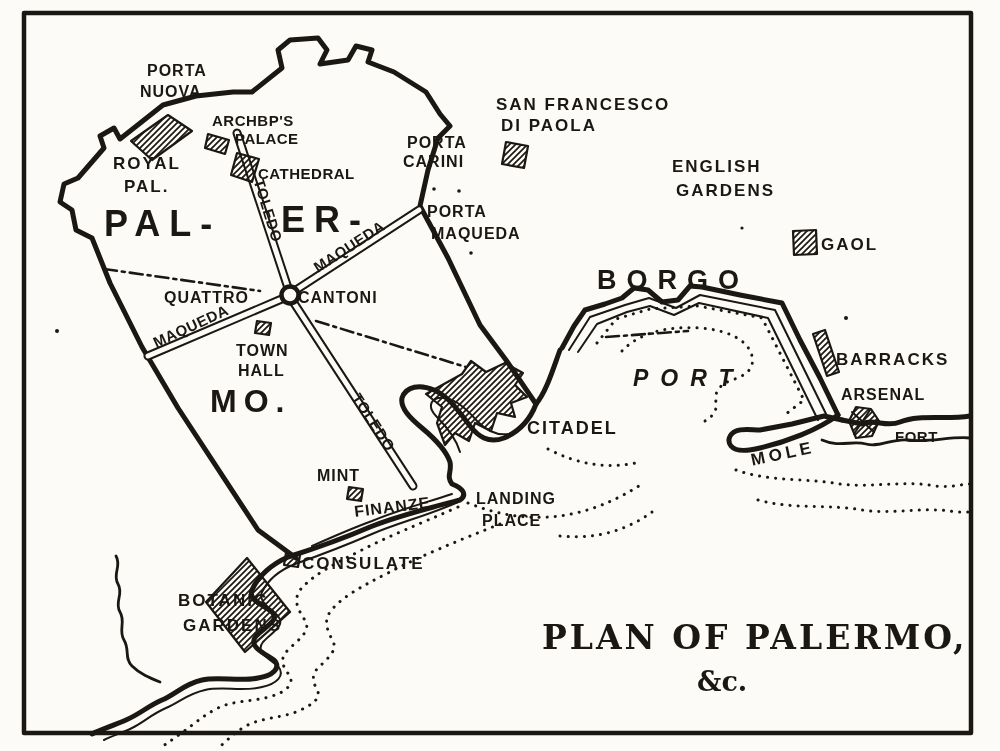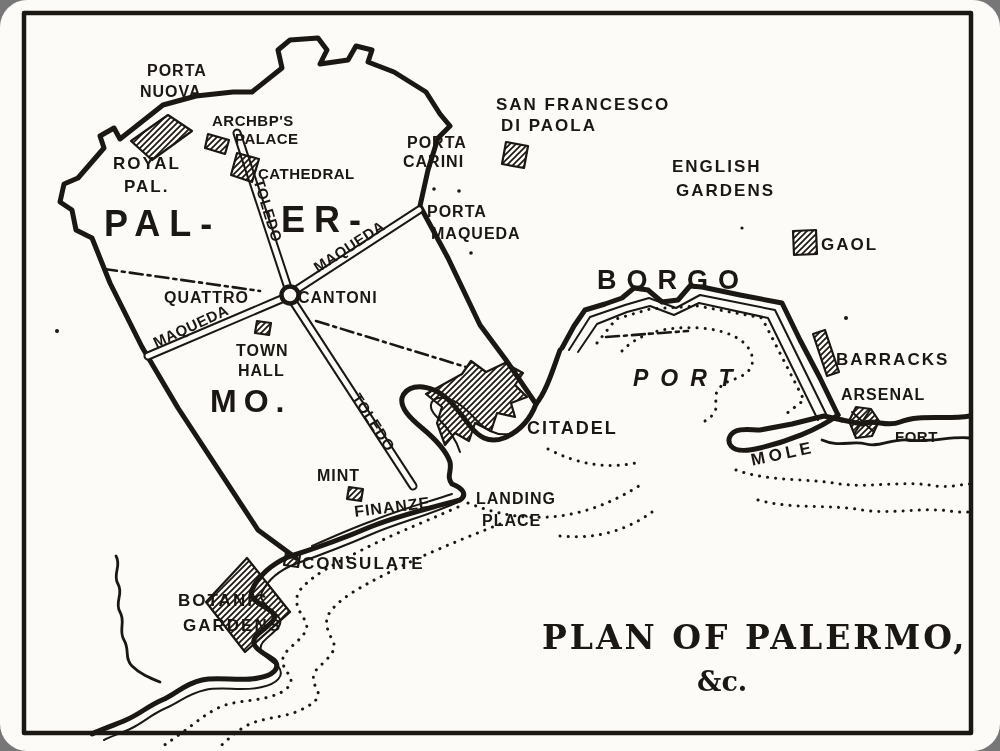--- a/index.html
+++ b/index.html
@@ -1,18 +1,18 @@
 <!DOCTYPE html>
 <html style="--ink: #1b1713; --paper: #fcfbf7;"><head>
 <meta charset="utf-8">
 <style>
   :root { --ink:#1b1713; --paper:#fcfbf7; }
   html,body{margin:0;padding:0;}
   body{background:#777;font-family:"Liberation Sans",sans-serif;}
-  .stage{width:1000px;height:751px;background:var(--paper);position:relative;overflow:hidden;border-radius:27px;}
+  .stage{width:1000px;height:751px;background:var(--paper);position:relative;overflow:hidden;}
   svg{display:block;}
   .ink{stroke:var(--ink);fill:none;stroke-linecap:round;stroke-linejoin:round;}
   .w5{stroke-width:5;}
   .w45{stroke-width:4.5;}
   .w3{stroke-width:2.8;}
   .w2{stroke-width:2;}
   .dots{stroke-width:3;stroke-dasharray:0.1 8;stroke-linecap:round;}
   .dashdot{stroke-width:2.6;stroke-dasharray:13 5 3 5;}
   .street-under{stroke:var(--ink);stroke-width:9;fill:none;stroke-linecap:round;}
   .street-over{stroke:var(--paper);stroke-width:5;fill:none;stroke-linecap:round;}

